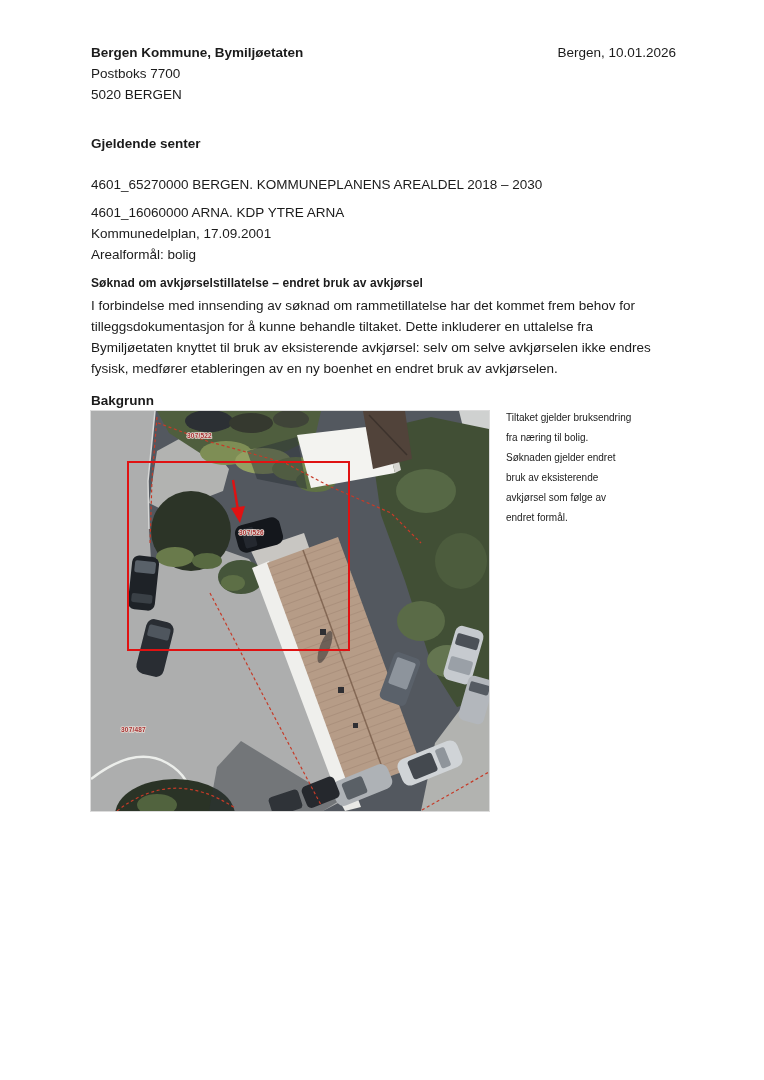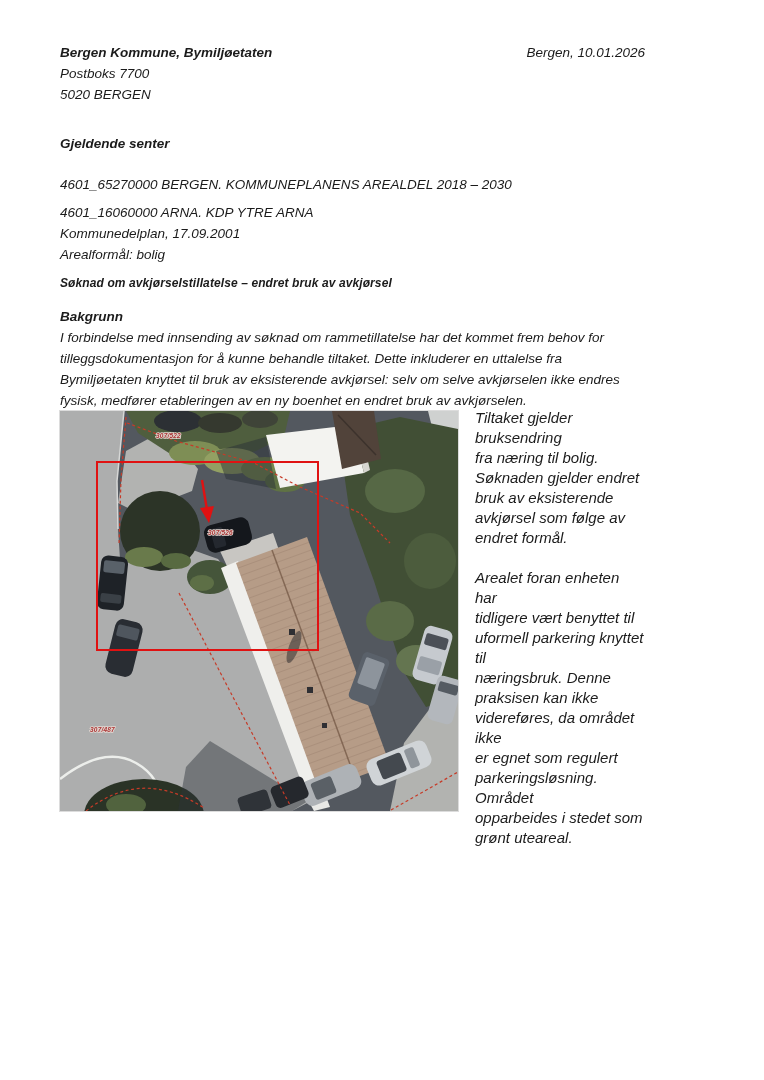--- a/index.html
+++ b/index.html
@@ -1,35 +1,35 @@
 <!DOCTYPE html>
 <html><head>
 <meta charset="utf-8">
 <style>
   html,body{margin:0;padding:0;background:#ffffff;}
   body{
     width:764px;height:1080px;overflow:hidden;
     font-family:"Liberation Sans","DejaVu Sans",sans-serif;
     color:#1b1b1b;-webkit-font-smoothing:antialiased;
   }
-  .page{position:relative;width:585px;padding:42px 88px 0 60px;font-style:italic;}
+  .page{position:relative;width:585px;padding:42px 88px 0 91px;}
   .t{font-size:13.5px;line-height:21px;}
   .b{font-weight:bold;}
   .ml{white-space:pre-line;}
   .letterhead{display:flex;justify-content:space-between;align-items:flex-start;}
   .sec-plans-heading{margin-top:28px;}
   .plan-block-1{margin-top:20px;}
   .plan-block-2{margin-top:7px;}
   .main-title{font-size:12px;line-height:24px;font-weight:bold;margin-top:6px;letter-spacing:.1px;}
   .sec-bakgrunn{margin-top:11px;}
   .sec-beskrivelse{margin-top:15px;}
   .figure-row{display:flex;margin-top:0;}
   .map-wrap{width:398px;height:400px;position:relative;flex:0 0 auto;outline:1px solid #dcdcdc;}
   .map-wrap svg{display:block;}
-  .side-text{width:200px;margin-left:17px;margin-top:-3px;font-size:15px;line-height:20px;}
+  .side-text{width:200px;margin-left:17px;margin-top:-3px;font-size:10px;line-height:20px;}
   .side-text .p2{margin-top:20px;}
   .parcel{font-size:6.5px;fill:#a83434;paint-order:stroke;stroke:#e6d8d2;stroke-width:1.6px;font-weight:bold;letter-spacing:.2px;}
   .dash{stroke:#c63b28;stroke-width:1.2;fill:none;stroke-dasharray:3,2.6;}
 </style>
 </head>
 <body>
 
 <div class="page">
 
   <div class="letterhead">
@@ -48,25 +48,25 @@
   </div>
 
   <div class="plan-block-2">
     <div class="t">4601_16060000 ARNA. KDP YTRE ARNA</div>
     <div class="t ml">Kommunedelplan, 17.09.2001
 Arealformål: bolig</div>
   </div>
 
   <div class="main-title">Søknad om avkjørselstillatelse – endret bruk av avkjørsel</div>
 
-  <div class="t b sec-bakgrunn">Bakgrunn</div>
   <div class="t ml">I forbindelse med innsending av søknad om rammetillatelse har det kommet frem behov for
 tilleggsdokumentasjon for å kunne behandle tiltaket. Dette inkluderer en uttalelse fra
 Bymiljøetaten knyttet til bruk av eksisterende avkjørsel: selv om selve avkjørselen ikke endres
 fysisk, medfører etableringen av en ny boenhet en endret bruk av avkjørselen.</div>
+  <div class="t b sec-bakgrunn">Bakgrunn</div>
 
 
   <div class="figure-row">
 
     <div class="map-wrap">
       <svg width="398" height="400" viewBox="0 0 398 400">
         <defs>
           <pattern id="tiles" width="8" height="8" patternUnits="userSpaceOnUse" patternTransform="rotate(70)">
             <line x1="0" y1="0" x2="0" y2="8" stroke="rgba(60,35,20,0.13)" stroke-width="1.6"></line>
           </pattern>
@@ -178,27 +178,17 @@
       </svg>
     </div>
 
     <div class="side-text">
       <div class="ml">Tiltaket gjelder bruksendring
 fra næring til bolig.
 Søknaden gjelder endret
 bruk av eksisterende
 avkjørsel som følge av
 endret formål.</div>
-      <div class="ml p2">Arealet foran enheten har
-tidligere vært benyttet til
-uformell parkering knyttet til
-næringsbruk. Denne
-praksisen kan ikke
-videreføres, da området ikke
-er egnet som regulert
-parkeringsløsning. Området
-opparbeides i stedet som
-grønt uteareal.</div>
     </div>
 
   </div>
 
 </div>
 
 </body></html>

